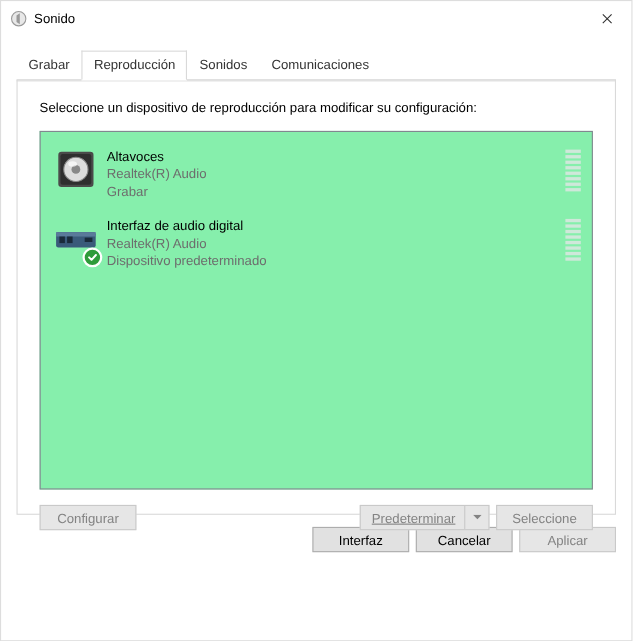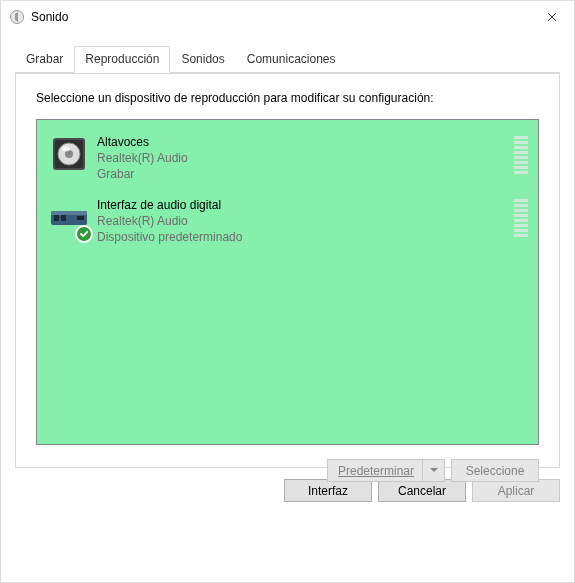--- a/index.html
+++ b/index.html
@@ -177,20 +177,21 @@
           <div class="bar"></div>
             <div class="bar"></div>
             <div class="bar"></div>
             <div class="bar"></div>
         </div>
       </div>
 
     </div>
 
     <div class="buttonrow">
+      <button class="btn disabled">Configurar</button>
       <div class="spacer"></div>
       <button class="btn split disabled">
         <span>Predeterminar</span>
         <span class="splitarrow">
           <svg width="8" height="5" viewBox="0 0 8 5">
               <path d="M0 0 L4 4 L8 0 Z" fill="#838383"></path>
             </svg>
         </span>
       </button>
       <button class="btn disabled">Seleccione</button>

